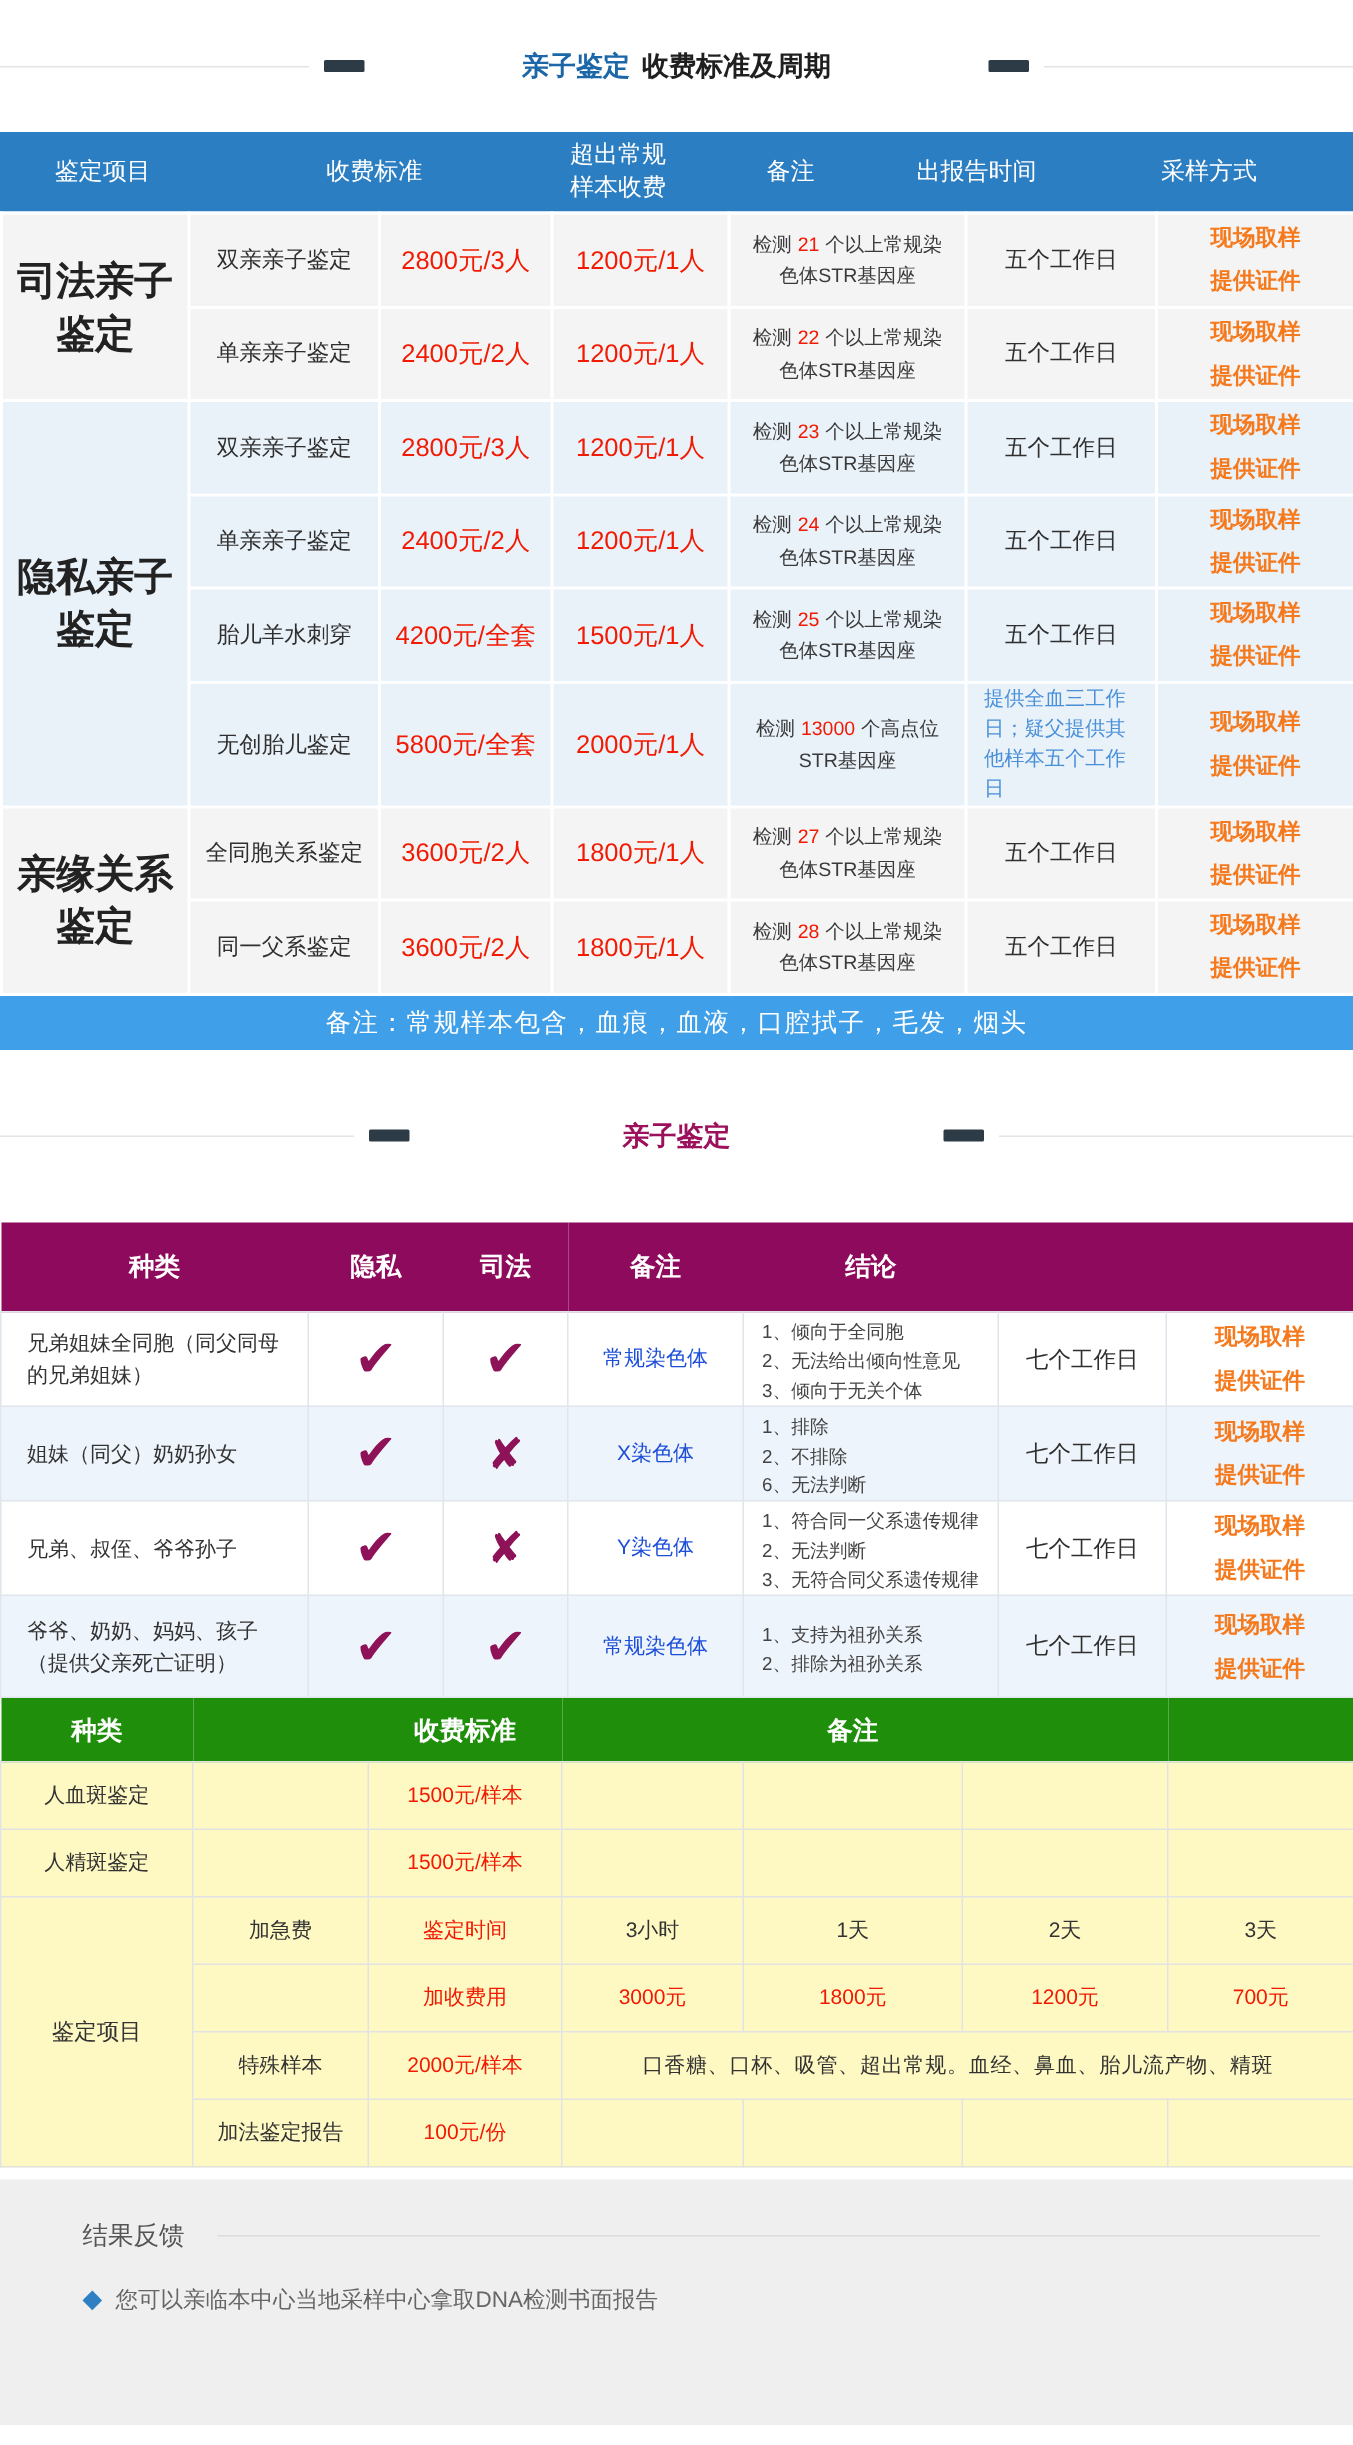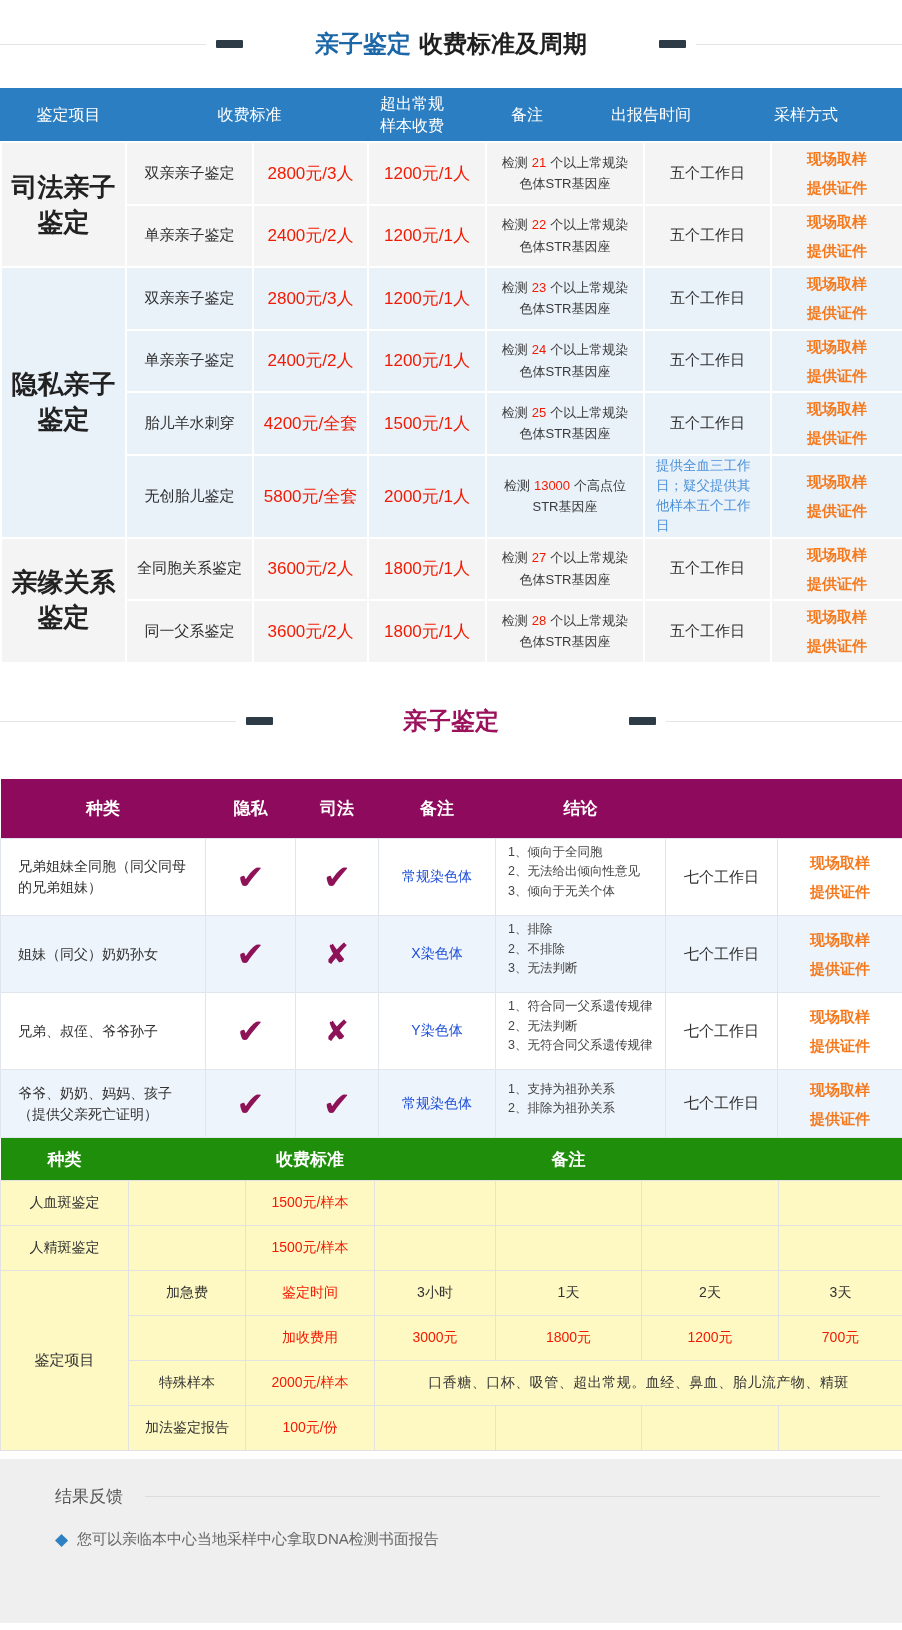--- a/index.html
+++ b/index.html
@@ -6,21 +6,21 @@
   body{width:902px;font-family:"Liberation Sans","DejaVu Sans",sans-serif;color:#333;}
   .page{width:902px;overflow:hidden;background:#fff;}
 
   
   .sec-title{position:relative;height:88px;display:flex;align-items:center;justify-content:center;}
   .sec-title .rule{position:absolute;left:0;right:0;top:50%;height:1px;background:#e4e4e4;}
   .sec-title .inner{position:relative;background:#fff;display:flex;align-items:center;justify-content:space-between;padding:0 10px;}
   .sec-title.s1 .inner{width:470px;}
   .sec-title.s2 .inner,.sec-title.s3 .inner{width:410px;}
   .dash{display:inline-block;width:27px;height:8px;background:#2d3b47;border-radius:1px;flex:0 0 auto;}
-  .title-text{font-size:24px;font-weight:bold;white-space:nowrap;}
+  .title-text{font-size:18px;font-weight:bold;white-space:nowrap;}
   .title-text .accent{color:#1c67a8;}
   .title-text .rest{color:#1f1f1f;margin-left:8px;}
   .sec-title.s2 .title-text{color:#9b115c;}
   .sec-title.s3 .title-text{color:#25a30a;text-shadow:0 0 2px rgba(80,190,40,.45);}
   .sec-title.s2{height:115px;}
   .sec-title.s3{height:90px;}
 
   
   .t1-head{display:flex;background:#2b7ec2;height:53px;}
   .t1-head .hcell{display:flex;align-items:center;justify-content:center;color:#fff;font-size:16px;text-align:center;line-height:1.35;}
@@ -44,21 +44,21 @@
   .t2 th{background:#8e0a5c;color:#fff;font-size:17px;font-weight:bold;height:36px;}
   .t2 td{border:1px solid #e0e6ec;background:#fff;text-align:center;vertical-align:middle;}
   .t2 tr.alt td{background:#eef4fb;}
   .t2 tr{height:60px;}
   .t2 tr.last{height:68px;}
   .t2 td.kind{text-align:left;padding:0 8px 0 17px;font-size:14px;color:#333;line-height:1.5;}
   .t2 td.mark{font-weight:bold;color:#8e1257;}
   .t2 td.mark .yes{font-size:34px;}
   .t2 td.mark .no{font-size:29px;}
   .t2 td.note2{font-size:14px;color:#1d4ed8;}
-  .t2 td.concl{text-align:left;padding:4px 6px 14px 12px;font-size:12.5px;color:#444;line-height:1.55;}
+  .t2 td.concl{text-align:left;padding:4px 6px 0 12px;font-size:12.5px;color:#444;line-height:1.55;}
   .t2 td.report2{font-size:15px;color:#2f2f2f;}
   .t2 td.sample{font-size:15px;font-weight:600;color:#f5791d;line-height:1.95;}
 
   
   .t3 th{background:#1f8e0a;color:#fff;font-size:17px;font-weight:bold;height:40px;}
   .t3 td{border:1px solid #e2e2e2;background:#fef9c3;text-align:center;vertical-align:middle;font-size:14px;color:#333;height:42px;}
   .t3 td.red{color:#f21a02;}
   .t3 td.glabel{font-size:15px;color:#333;}
   .t3 td.wide-note{font-size:14px;color:#333;letter-spacing:.5px;}
 
@@ -193,20 +193,21 @@
         <td class="note"><span>检测</span><span class="num">28</span><span>个以上常规染色体STR基因座</span></td>
         <td class="report">五个工作日</td>
         <td class="sample">
             <div>现场取样</div>
             <div>提供证件</div>
           </td>
       </tr>
     </tbody>
   </table>
 
+  <div class="remark-bar">备注：常规样本包含，血痕，血液，口腔拭子，毛发，烟头</div>
 
   <div class="sec-title s2">
     <div class="rule"></div>
     <div class="inner">
       <span class="dash"></span>
       <span class="title-text">亲子鉴定</span>
       <span class="dash"></span>
     </div>
   </div>
 
@@ -249,21 +250,21 @@
           </td>
       </tr>
       <tr class="alt">
         <td class="kind">姐妹（同父）奶奶孙女</td>
         <td class="mark"><span class="yes">✔</span></td>
         <td class="mark"><span class="no">✘</span></td>
         <td class="note2">X染色体</td>
         <td class="concl">
             <div>1、排除</div>
             <div>2、不排除</div>
-            <div>3、无法判断</div>
+            <div>6、无法判断</div>
           </td>
         <td class="report2">七个工作日</td>
         <td class="sample">
             <div>现场取样</div>
             <div>提供证件</div>
           </td>
       </tr>
       <tr>
         <td class="kind">兄弟、叔侄、爷爷孙子</td>
         <td class="mark"><span class="yes">✔</span></td>

